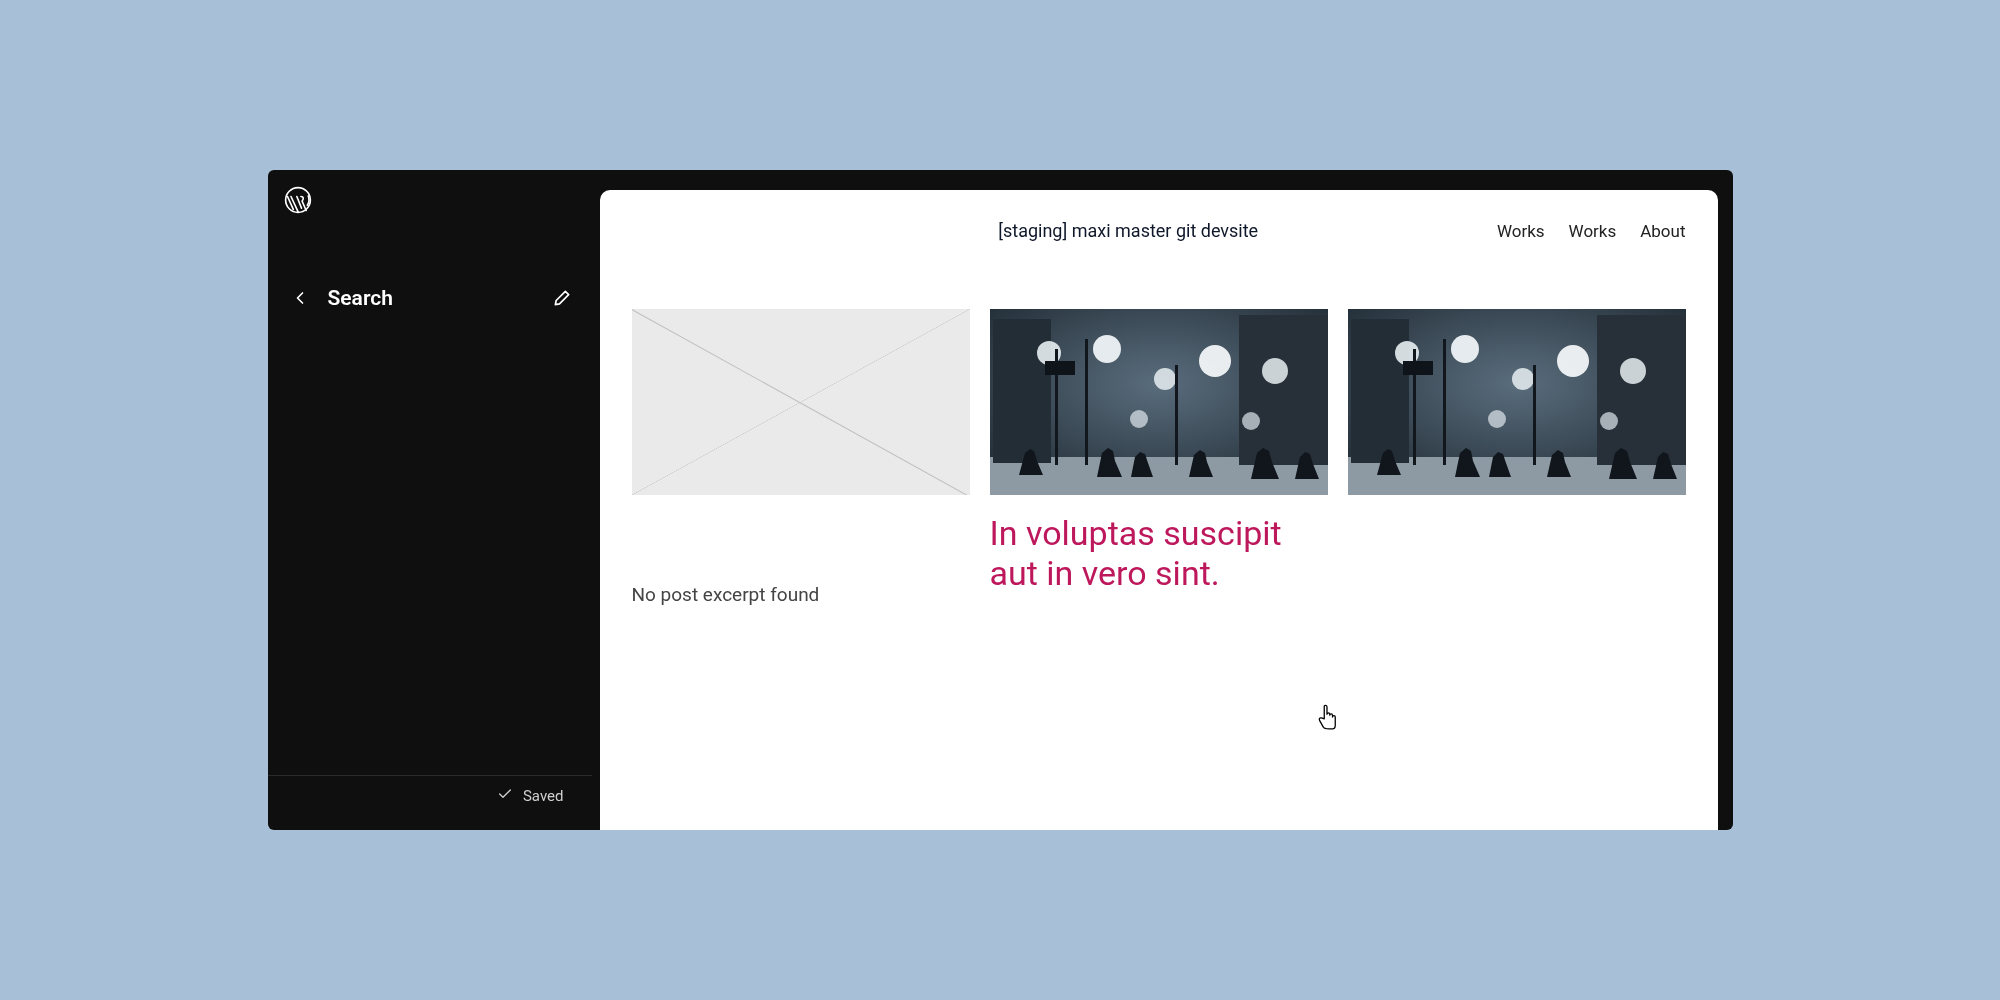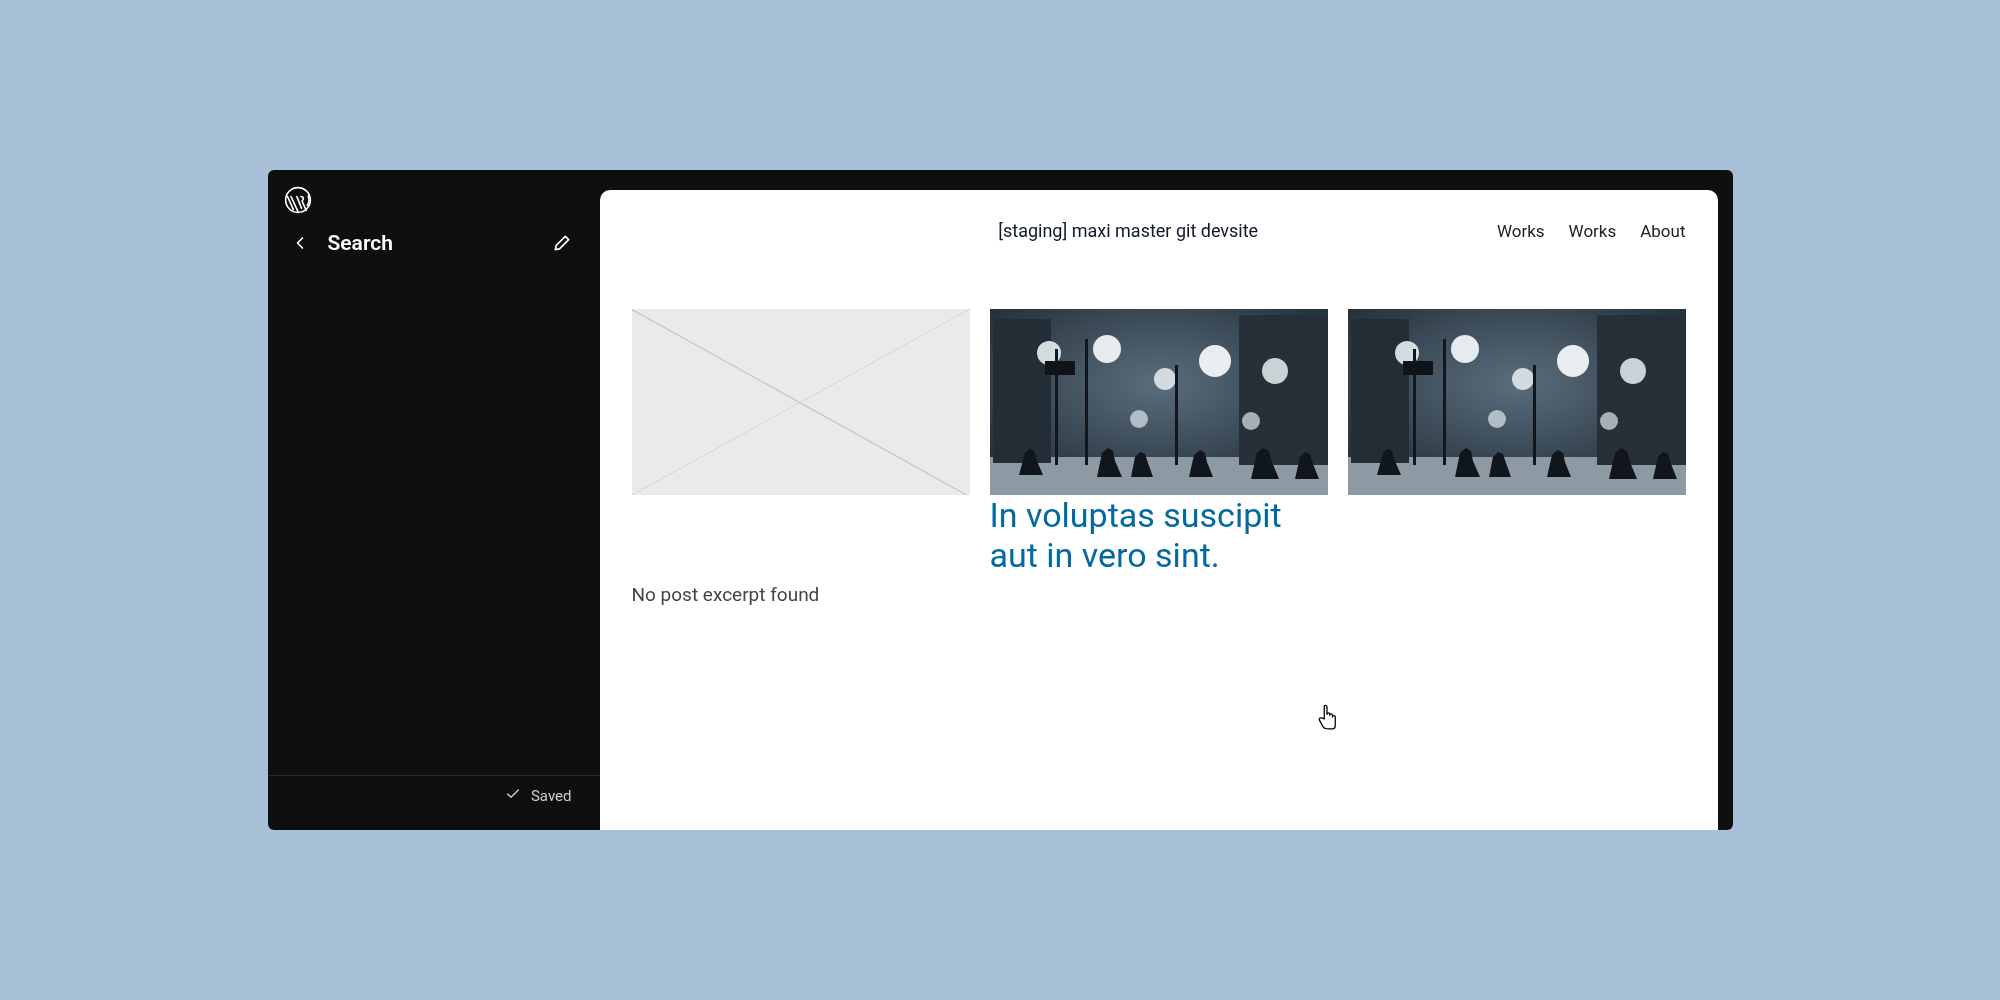--- a/index.html
+++ b/index.html
@@ -30,21 +30,21 @@
   }
   .wp-logo {
     position: absolute;
     top: 16px;
     left: 16px;
     width: 28px;
     height: 28px;
   }
   .wp-logo svg { width: 100%; height: 100%; }
   .sb-header {
-    margin-top: 53px;
+    margin-top: 108px;
     display: flex;
     align-items: center;
     padding: 0 24px 0 18px;
     height: 40px;
   }
   .sb-back {
     width: 28px; height: 28px;
     display: flex; align-items: center; justify-content: center;
     color: #fff;
     cursor: pointer;
@@ -64,21 +64,21 @@
   }
   .sb-desc {
     margin: 22px 30px 0 44px;
     font-size: 14px;
     line-height: 1.4;
     color: #9a9a9a;
   }
   .sb-footer {
     position: absolute;
     bottom: 24px;
-    left: 0; right: 0;
+    left: 0; right: 8px;
     border-top: 1px solid #2a2a2a;
     padding: 10px 28px 0 0;
     display: flex;
     align-items: center;
     justify-content: flex-end;
     gap: 10px;
     color: #cfcfcf;
     font-size: 15px;
   }
   .sb-footer svg { width: 16px; height: 16px; }
@@ -152,24 +152,25 @@
     top: 0; left: 0;
   }
   .thumb.placeholder::after {
     content: "";
     position: absolute;
     inset: 0;
     background: linear-gradient(to bottom right, transparent calc(50% - 0.5px), #c8c8c8 50%, transparent calc(50% + 0.5px));
   }
   .thumb.photo svg { width: 100%; height: 100%; display: block; }
   .card-title {
+    margin-top: 18px;
     font-size: 34px;
     line-height: 1.18;
     font-weight: 400;
-    color: #0369a1;
+    color: #be185d;
   }
   .excerpt-none {
     margin-top: 88px;
     font-size: 19px;
     color: #444;
   }
 
   
   .cursor {
     position: absolute;

